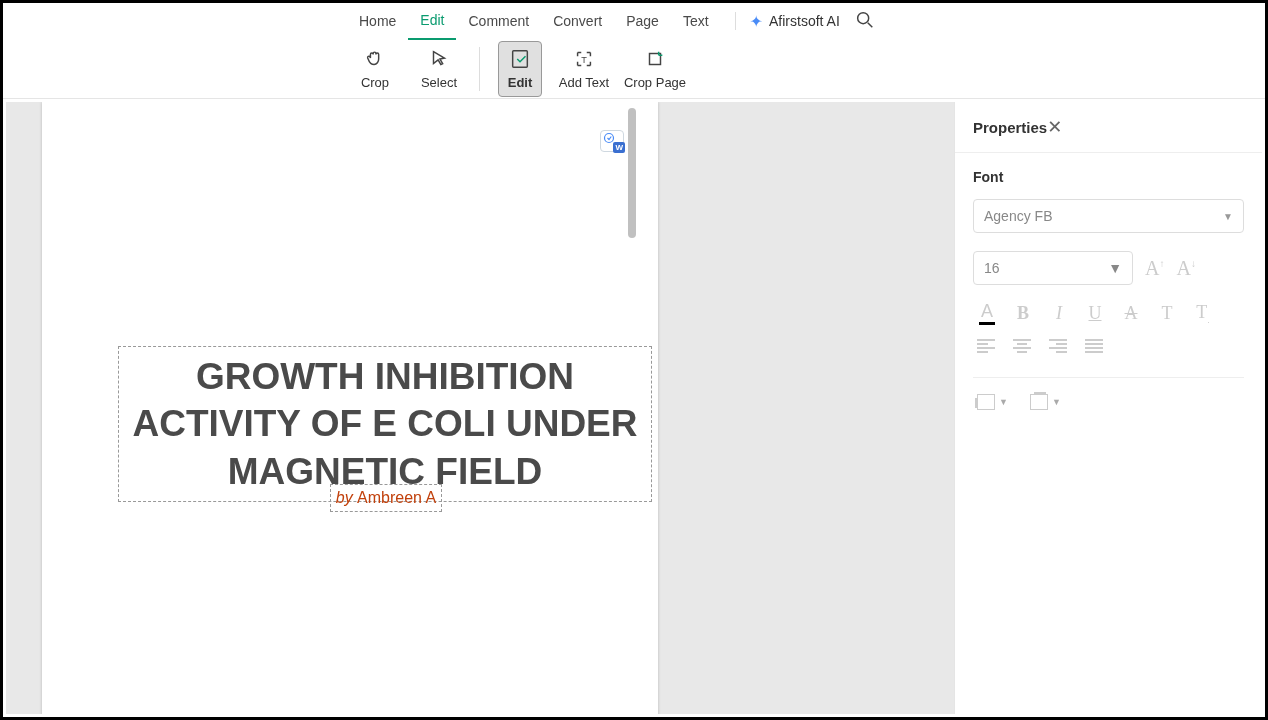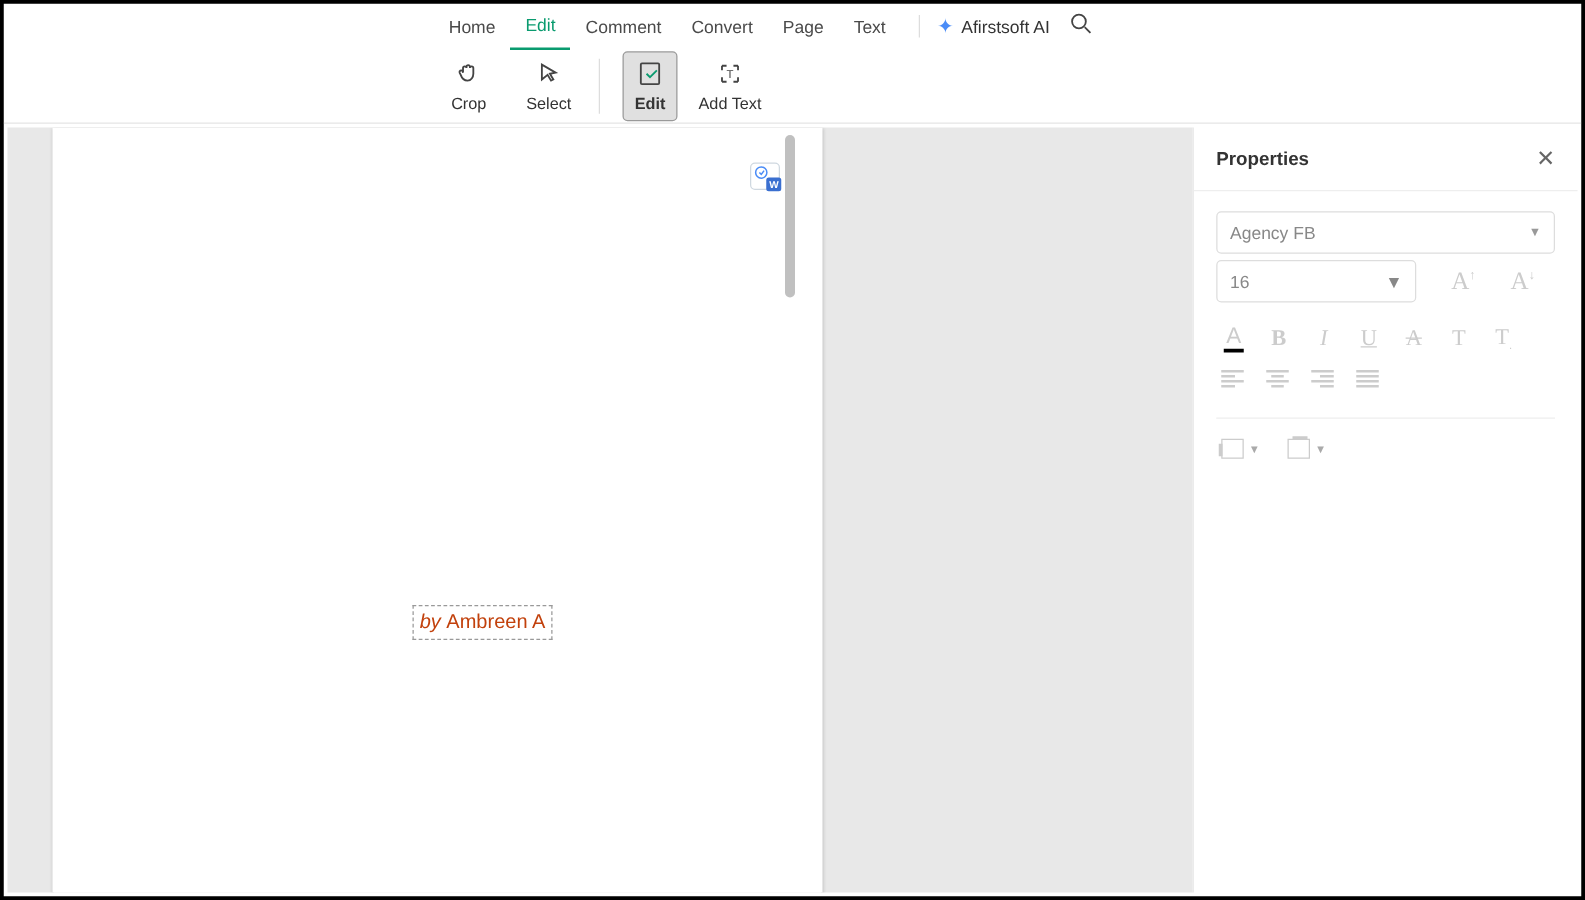--- a/index.html
+++ b/index.html
@@ -33,31 +33,31 @@
     .badge span { background: #3a6fd0; color: #fff; font-size: 8px; padding: 1px 2px; border-radius: 2px; position: absolute; bottom: -2px; right: -2px; }
     
     .title-box { position: absolute; top: 244px; left: 76px; width: 534px; border: 1px dashed #999; text-align: center; padding: 6px 2px; }
     .title-text { font-size: 37px; font-weight: 600; color: #4a4a4a; line-height: 1.28; }
     .subtitle-box { position: absolute; top: 382px; left: 288px; width: 112px; border: 1px dashed #999; text-align: center; padding: 4px 0; }
     .subtitle-text { font-size: 16px; color: #c2410c; }
     .subtitle-text .by { font-style: italic; }
     
     
     .panel { width: 308px; background: #fff; border-left: 1px solid #e5e5e5; display: flex; flex-direction: column; }
-    .panel-header { display: flex; align-items: center; justify-content: space-between; padding: 14px 18px; border-bottom: 1px solid #eee; gap: 22px; }
+    .panel-header { display: flex; align-items: center; padding: 14px 18px; border-bottom: 1px solid #eee; }
     .panel-title { font-size: 15px; font-weight: 600; color: #333; }
     .panel-close { font-size: 18px; color: #666; cursor: pointer; }
     
     .panel-section { padding: 16px 18px; }
     .section-title { font-size: 14px; font-weight: 600; color: #333; margin-bottom: 14px; }
     
-    .select-box { width: 100%; height: 34px; border: 1px solid #ddd; border-radius: 4px; display: flex; align-items: center; justify-content: space-between; padding: 0 10px; color: #888; font-size: 14px; cursor: pointer; margin-bottom: 5px; }
+    .select-box { width: 100%; height: 34px; border: 1px solid #ddd; border-radius: 4px; display: flex; align-items: center; justify-content: space-between; padding: 0 10px; color: #888; font-size: 14px; cursor: pointer; margin-bottom: 18px; }
     .select-box .caret { font-size: 10px; color: #999; }
     
-    .size-row { display: flex; align-items: center; gap: 28px; margin-bottom: 16px; }
+    .size-row { display: flex; align-items: center; gap: 12px; margin-bottom: 16px; }
     .size-select { width: 160px; height: 34px; border: 1px solid #ddd; border-radius: 4px; display: flex; align-items: center; justify-content: space-between; padding: 0 10px; color: #888; font-size: 14px; cursor: pointer; }
     .size-btn { font-size: 20px; color: #ccc; cursor: pointer; font-family: serif; }
     
     .fmt-row { display: flex; align-items: center; gap: 16px; margin-bottom: 14px; padding-left: 4px; }
     .fmt-btn { font-size: 18px; color: #ccc; cursor: pointer; font-family: "Times New Roman", serif; width: 20px; text-align: center; }
     .fmt-btn.underlined { text-decoration: underline; }
     
     .color-ind { display: inline-block; width: 16px; border-bottom: 3px solid #000; padding-bottom: 0px; }
     
     .align-row { display: flex; align-items: center; gap: 18px; padding-left: 4px; }
@@ -129,25 +129,37 @@
   </div>
   <div class="tool-btn">
     <span class="icon">
       <svg viewBox="0 0 24 24">
           <path d="M5 5h4M5 5v4M19 5h-4M19 5v4M5 19h4M5 19v-4M19 19h-4M19 19v-4"></path>
           <text x="9" y="16" font-size="10" stroke="none" fill="#444">T</text>
         </svg>
     </span>
     <span class="label">Add Text</span>
   </div>
+  <div class="tool-btn" style="width:78px">
+    <span class="icon">
+      <svg viewBox="0 0 24 24">
+          <rect x="6" y="6" width="12" height="12"></rect>
+          <path d="M16 4v4M20 8h-4" stroke="#0a9b6f"></path>
+        </svg>
+    </span>
+    <span class="label">Crop Page</span>
+  </div>
 </div>
 
 <div class="workspace">
   <div class="doc-area">
     <div class="page">
+      <div class="title-box">
+        <div class="title-text">GROWTH INHIBITION ACTIVITY OF E COLI UNDER MAGNETIC FIELD</div>
+      </div>
       <div class="subtitle-box">
         <div class="subtitle-text">
           <span class="by">by </span><span>Ambreen A</span>
         </div>
       </div>
     </div>
     <div class="badge">
       <svg viewBox="0 0 24 24" style="width:18px;height:18px;">
           <circle cx="8" cy="8" r="6" stroke="#4a8cf7"></circle>
           <path d="M6 8l2 2 3-4" stroke="#4a8cf7"></path>
@@ -157,20 +169,21 @@
     <div class="doc-scroll"></div>
   </div>
 
   <div class="panel">
     <div class="panel-header">
       <div class="panel-title">Properties</div>
       <div class="panel-close">✕</div>
     </div>
 
     <div class="panel-section">
+      <div class="section-title">Font</div>
 
       <div class="select-box">
         <span>Agency FB</span>
         <span class="caret">▼</span>
       </div>
 
       <div class="size-row">
         <div class="size-select">
           <span>16</span>
           <span class="caret">▼</span>

